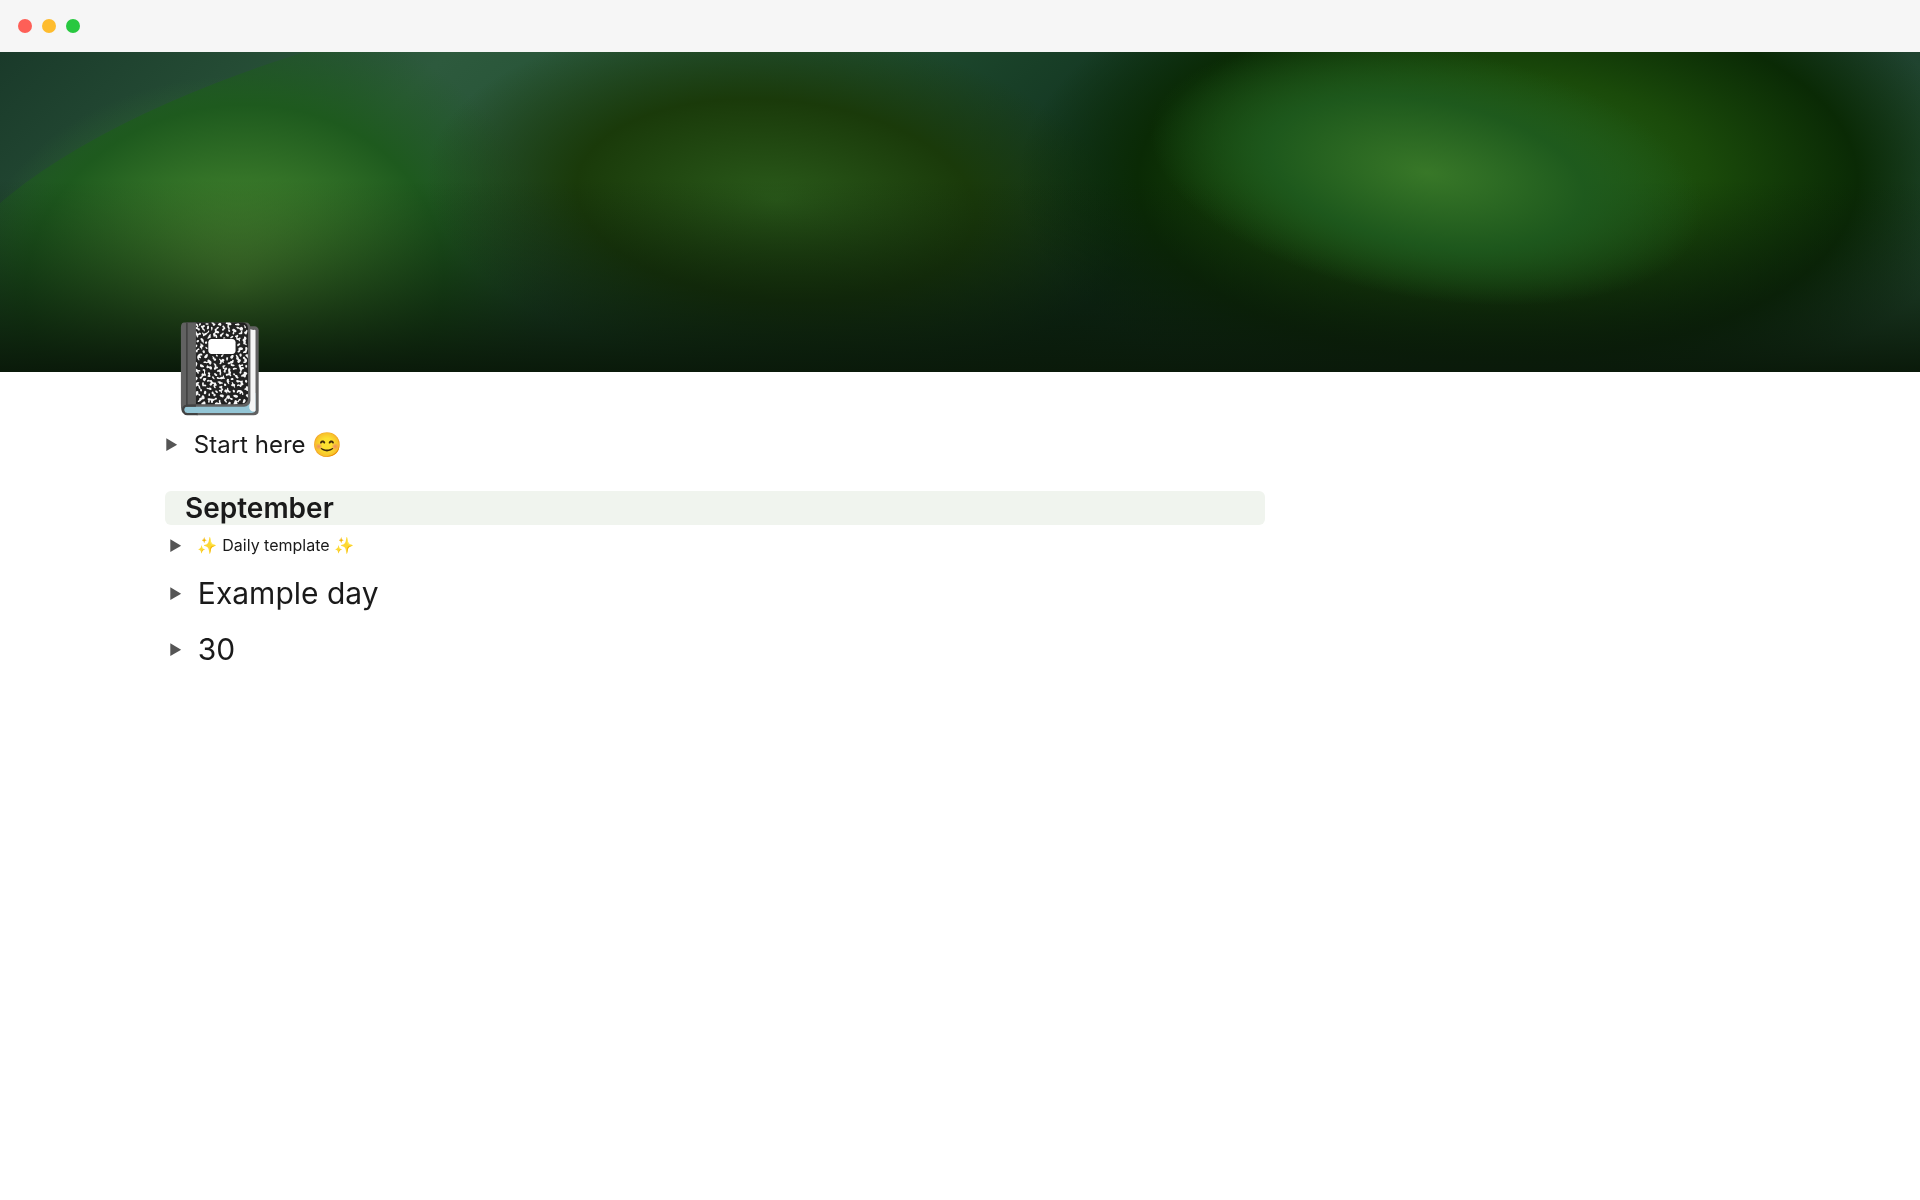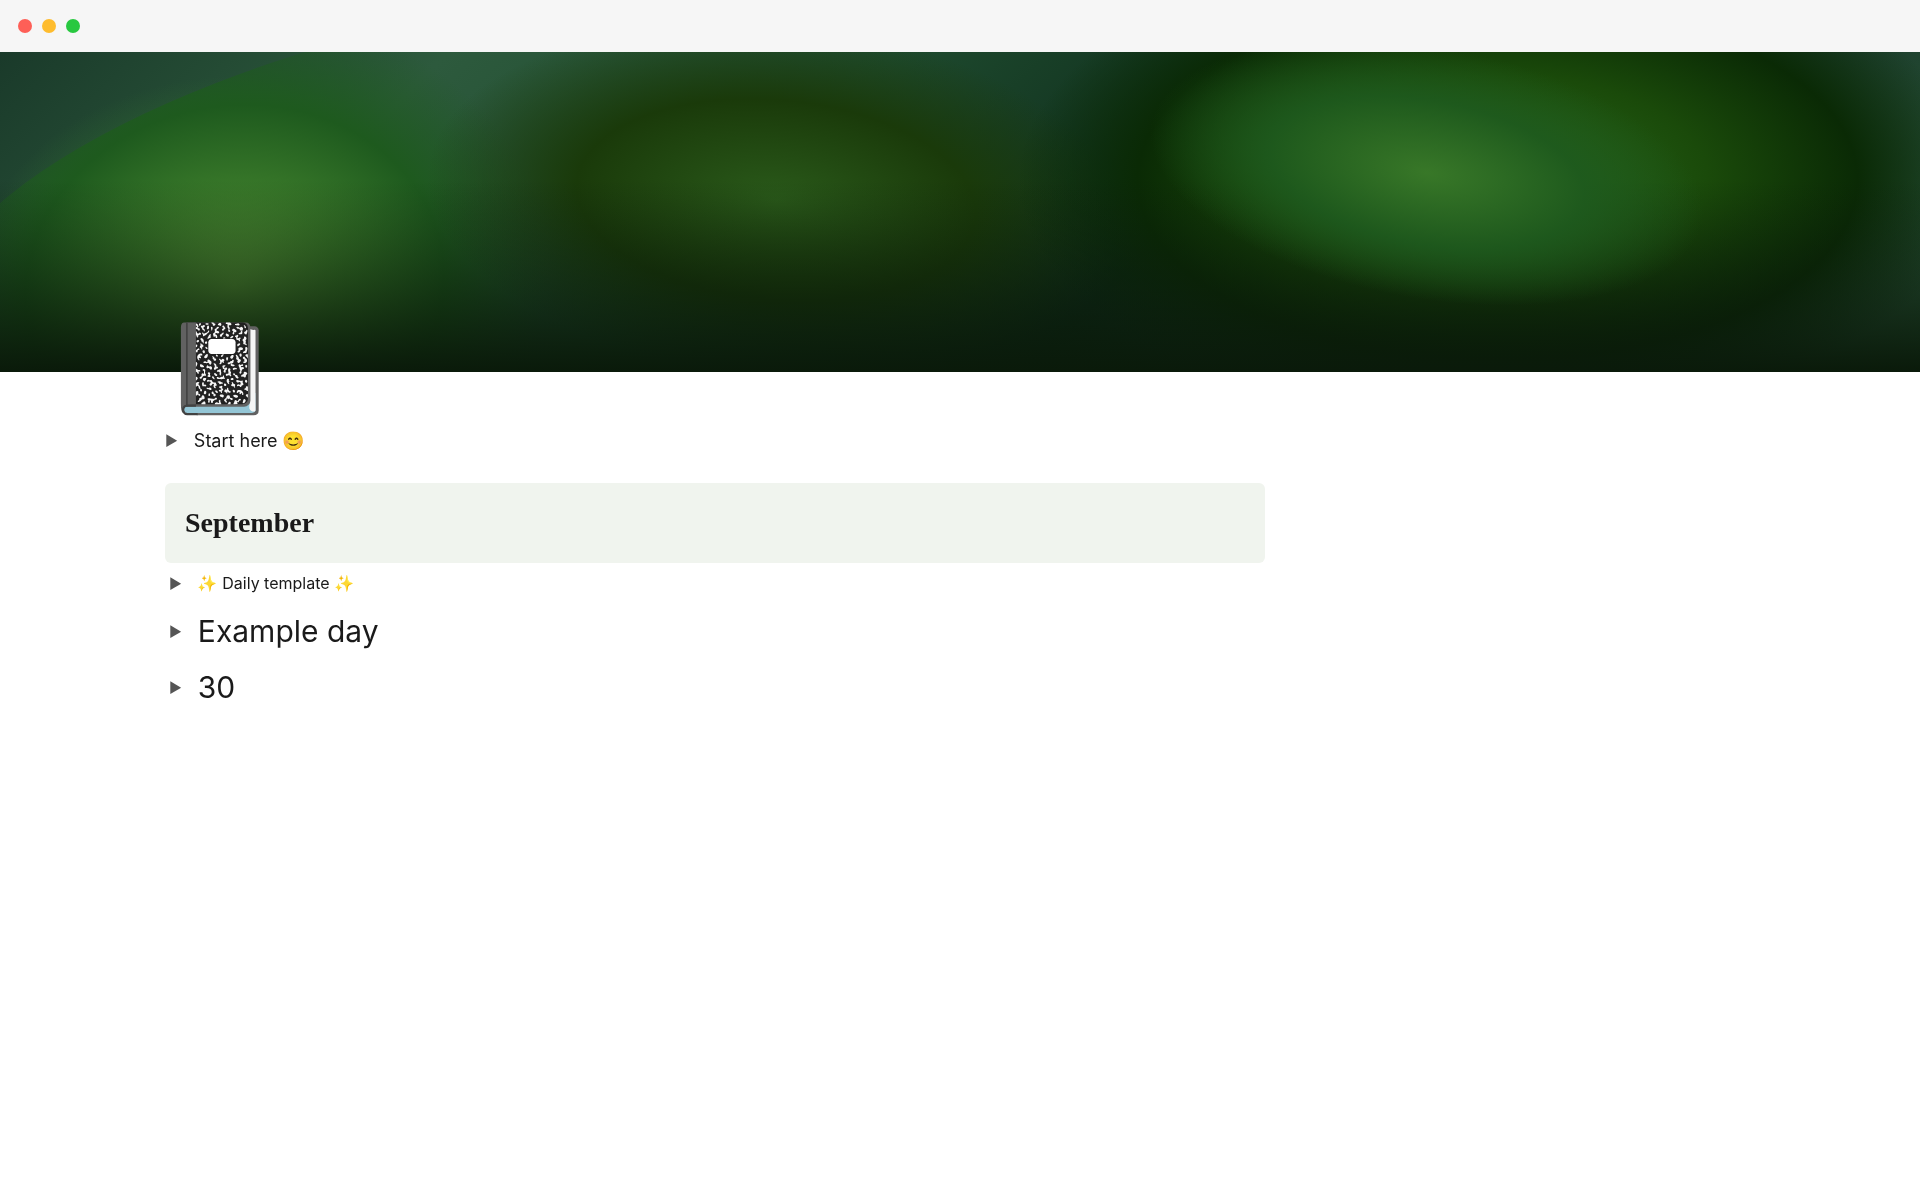--- a/index.html
+++ b/index.html
@@ -172,33 +172,32 @@
     }
 
     .toggle-arrow {
       font-size: 14px;
       color: #555;
       flex-shrink: 0;
       margin-right: 4px;
     }
 
     .toggle-text {
-      font-size: 18px;
+      font-size: 24px;
       font-weight: 400;
     }
 
     
     .section-block {
       background: #f0f4ee;
       border-radius: 6px;
-      padding: 24px 20px;
+      padding: 0 20px;
       margin-top: 24px;
       margin-bottom: 0;
       width: 1100px;
-      font-family: Liberation Serif, serif;
     }
 
     .section-title {
       font-size: 28px;
       font-weight: 600;
       color: #1a1a1a;
     }
 
     .section-items {
       background: #ffffff;

